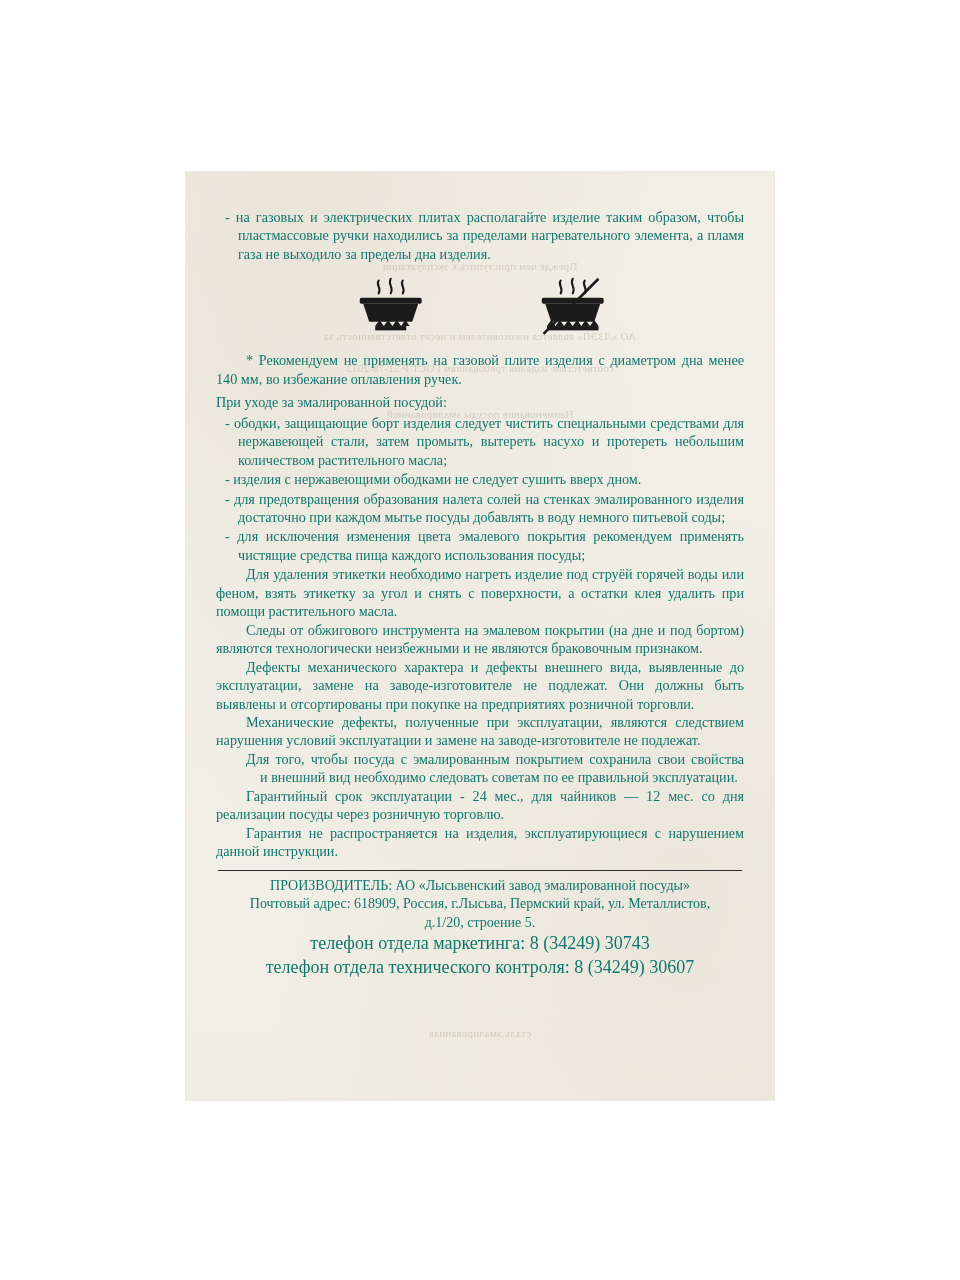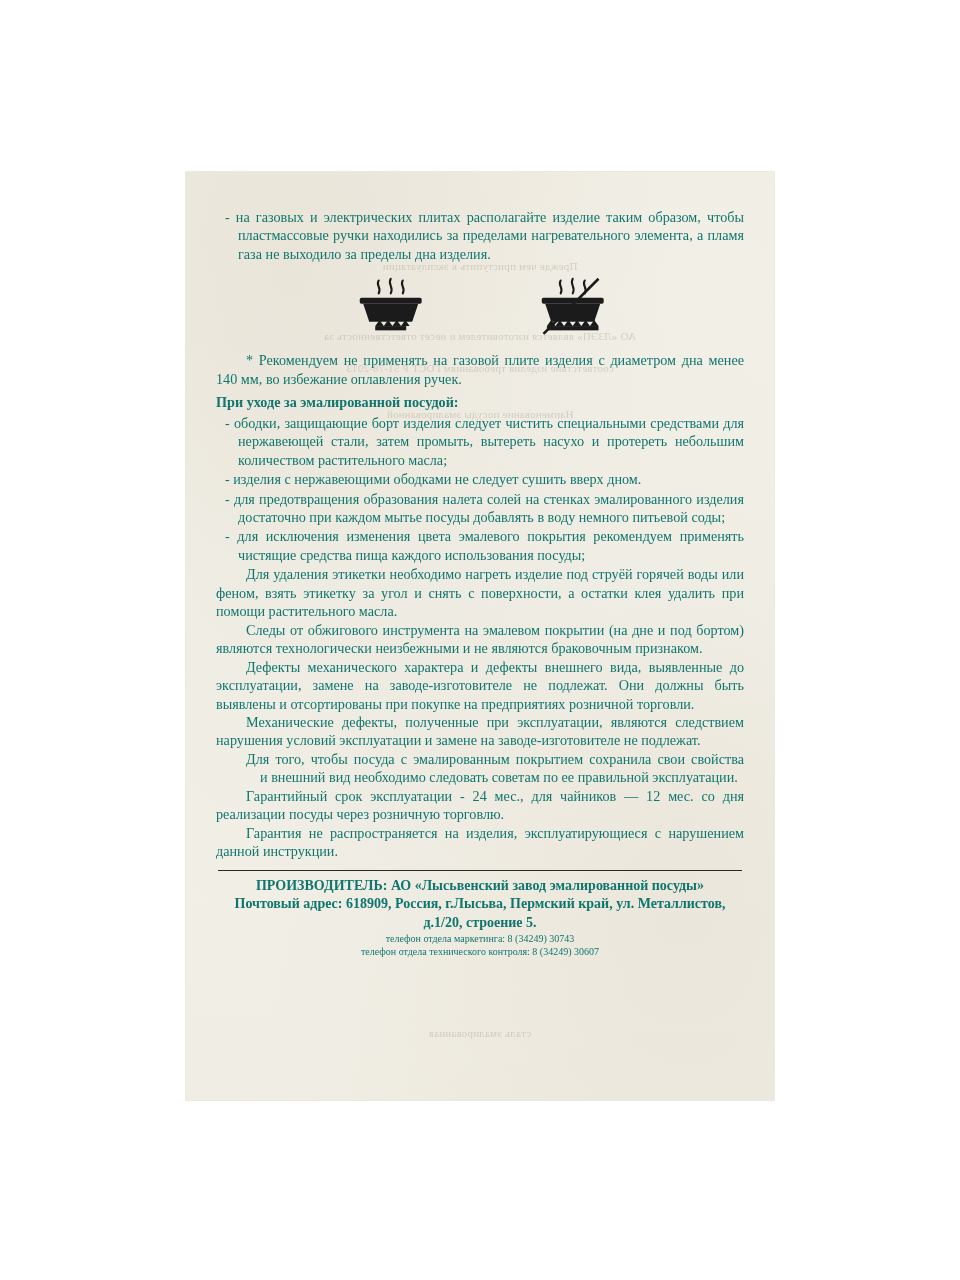--- a/index.html
+++ b/index.html
@@ -92,36 +92,36 @@
     width: 86px;
     height: 62px;
     position: relative;
   }
 
   .note {
     margin-top: 0;
   }
 
   .section-title {
-    font-weight: bold;
+    font-weight: normal;
     margin: 5px 0 2px 0;
   }
 
   .footer-rule {
     border-top: 1.6px solid #2a2a2a;
     margin: 9px 2px 6px 2px;
   }
 
   .footer {
     text-align: center;
     line-height: 1.32;
     font-size: 14px;
   }
-  .footer .line-b { font-weight: bold; }
-  .footer .phones { font-size: 10px; }
+  .footer .line-b { font-weight: normal; }
+  .footer .phones { font-size: 18px; }
 
   .gap-word { display: inline-block; width: 44px; }
 </style>
 </head>
 <body>
 
 <div class="page">
   <div class="sheet">
 
     <div class="bleed" style="top:88px;">Прежде чем приступить к эксплуатации</div>

